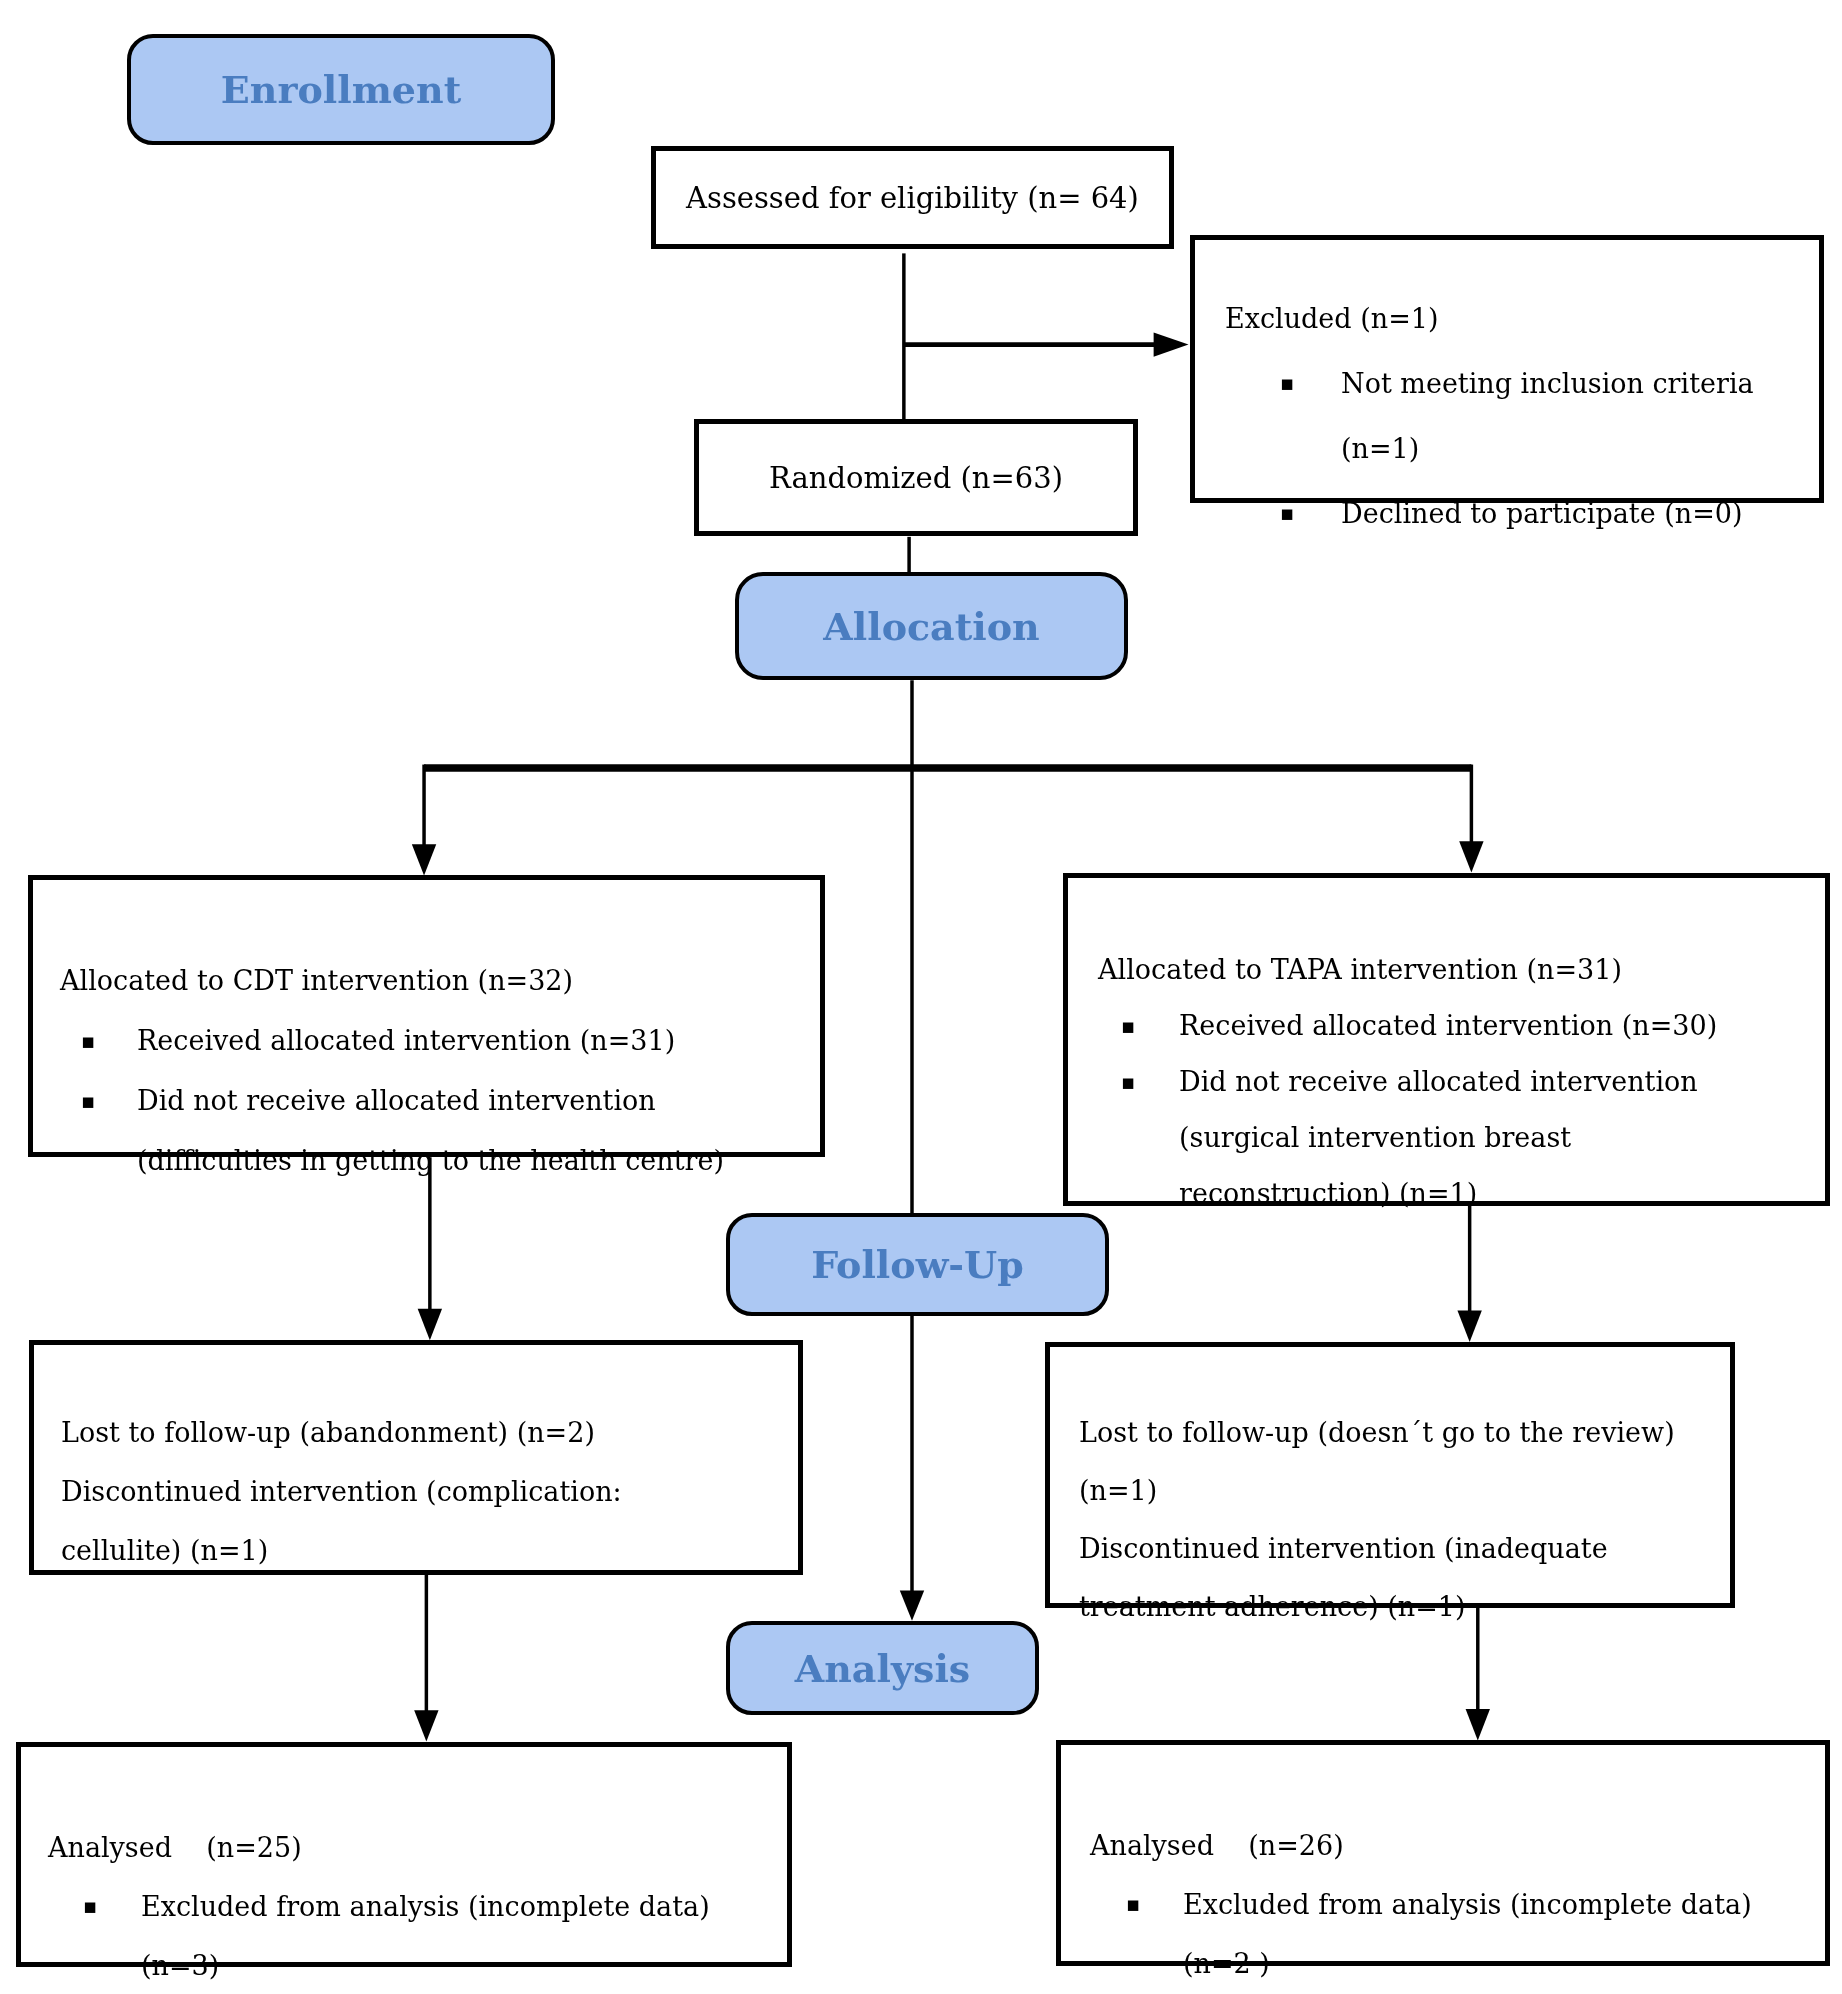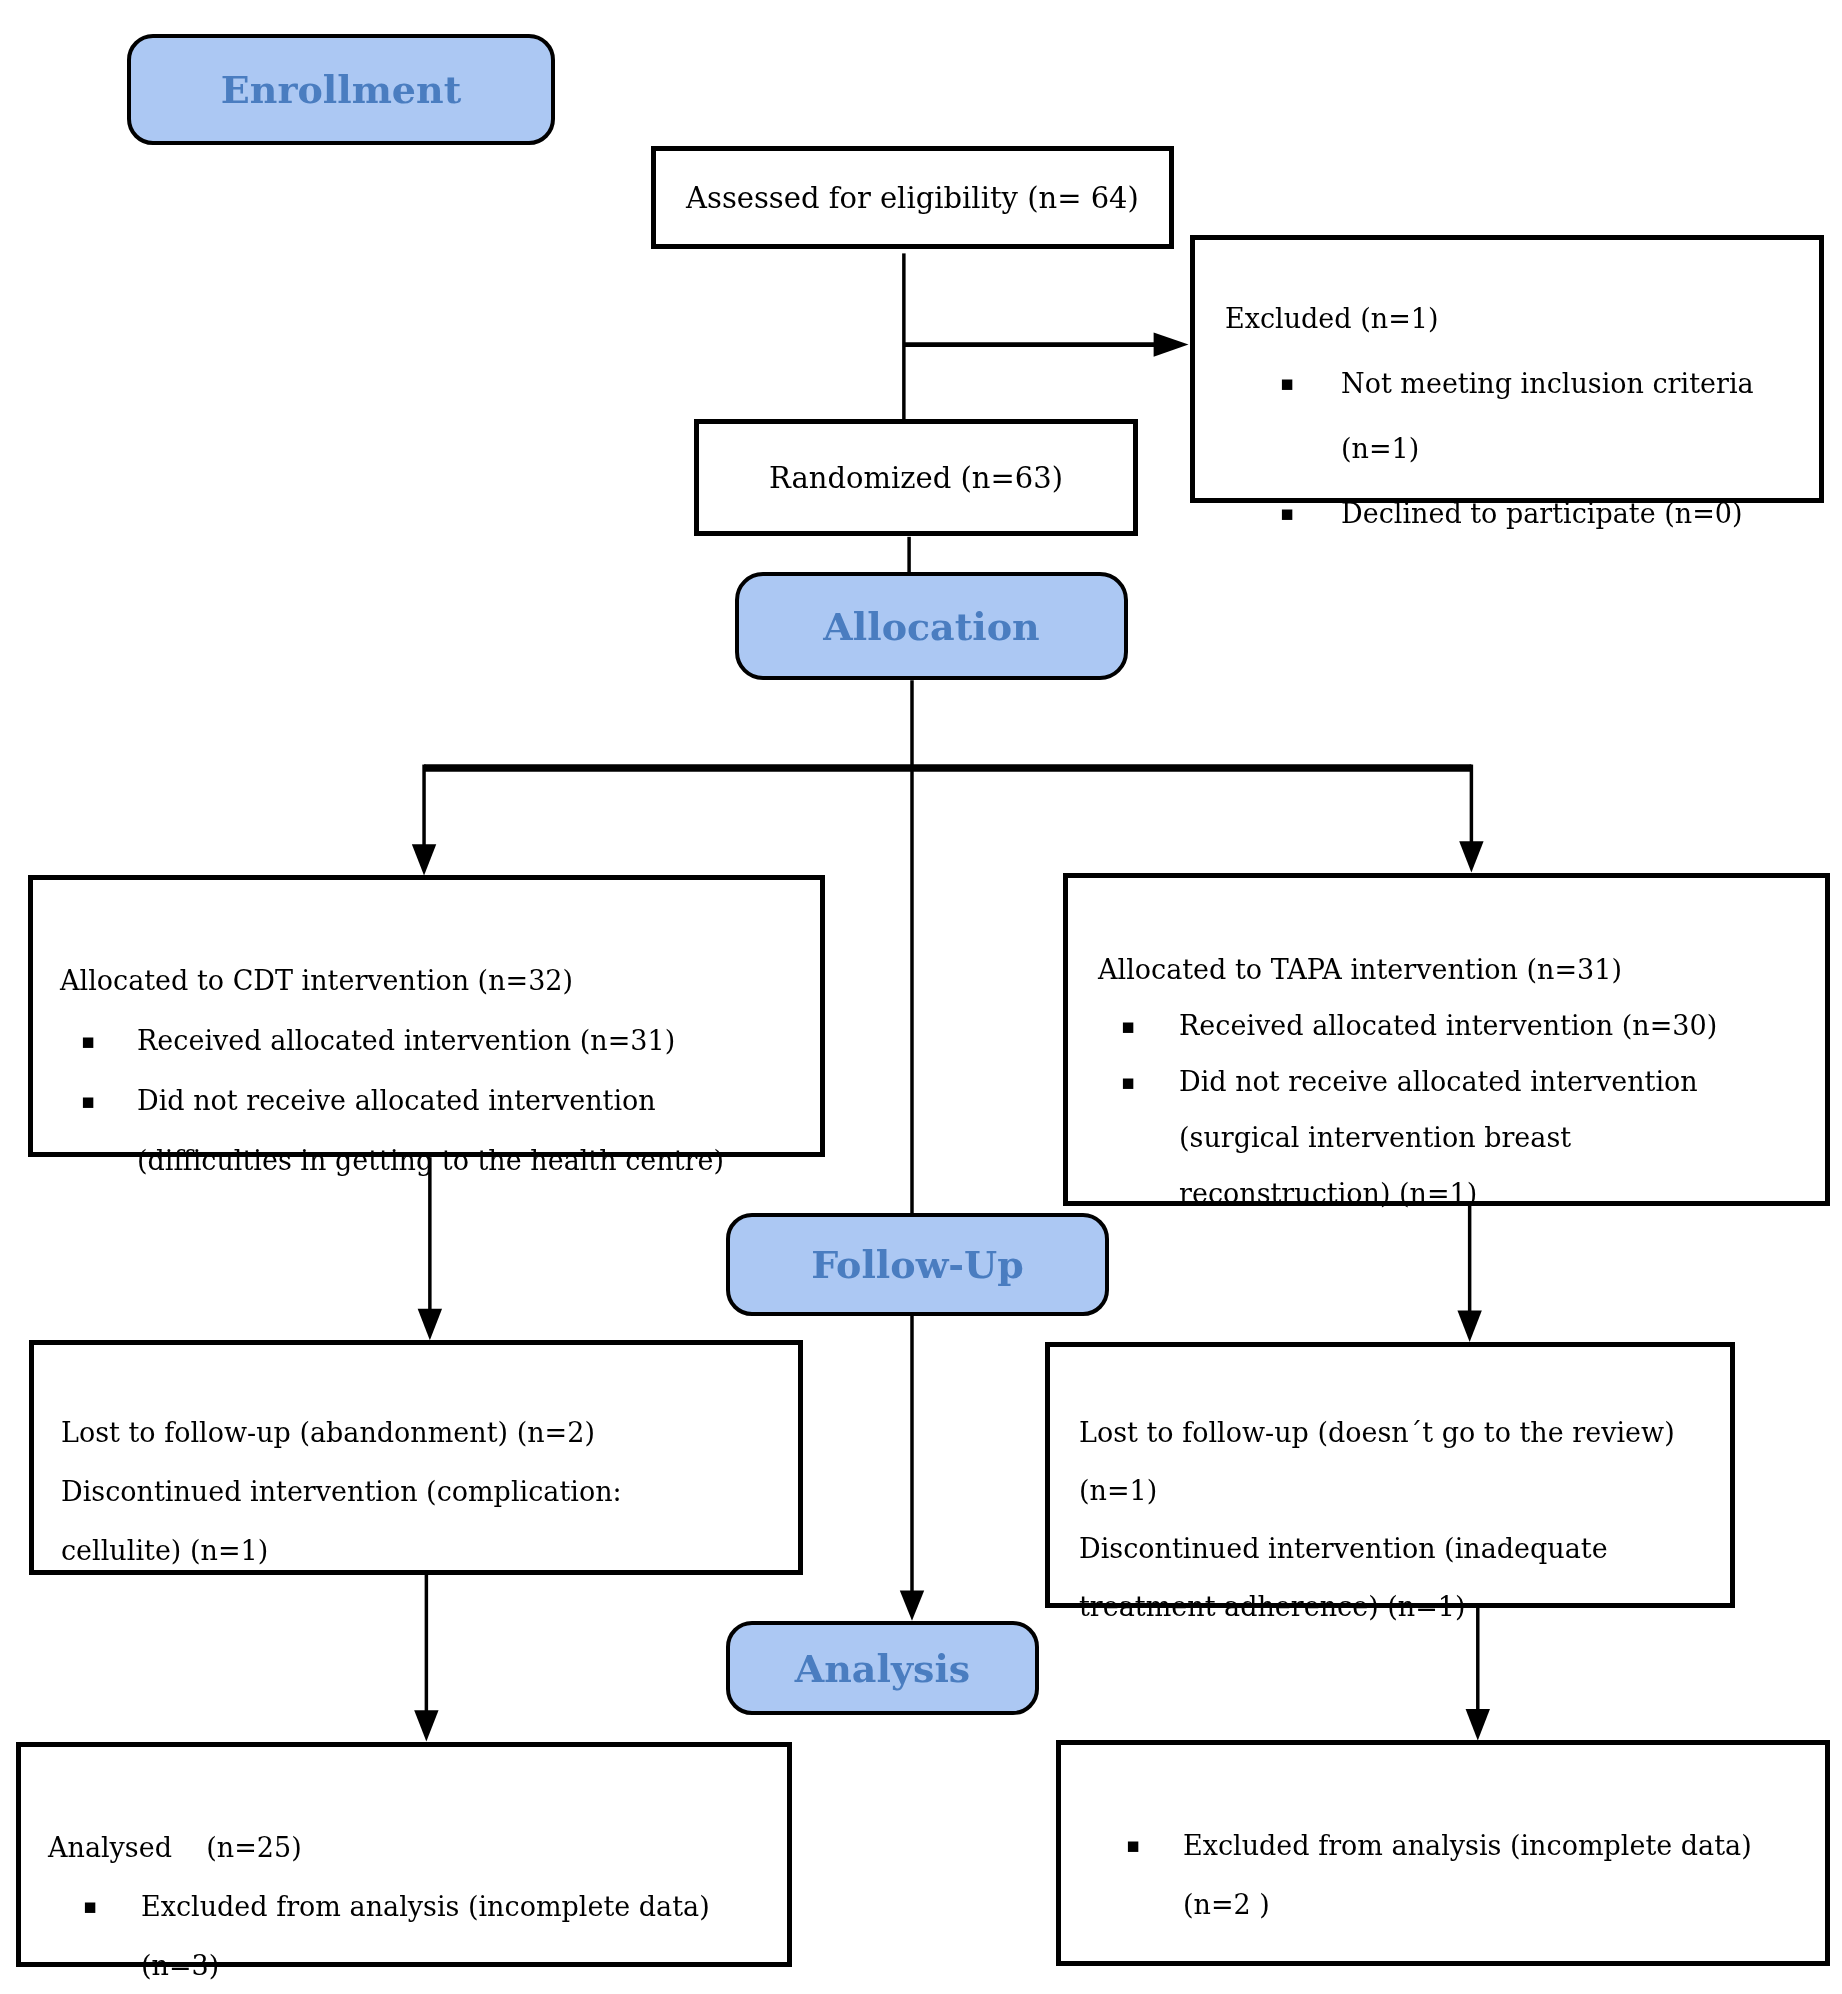--- a/index.html
+++ b/index.html
@@ -226,20 +226,21 @@
       <div class="bullet">
         <span class="marker">▪</span>
         <div class="bl">Excluded from analysis (incomplete data)</div>
         <div class="bl">(n=3)</div>
       </div>
     </div>
   </div>
 
   <div id="box-an-right" class="box white-box">
     <div class="content">
+      <div class="line">Analysed    (n=26)</div>
       <div class="bullet">
         <span class="marker">▪</span>
         <div class="bl">Excluded from analysis (incomplete data)</div>
         <div class="bl">(n=2 )</div>
       </div>
     </div>
   </div>
 
 </div>
 

